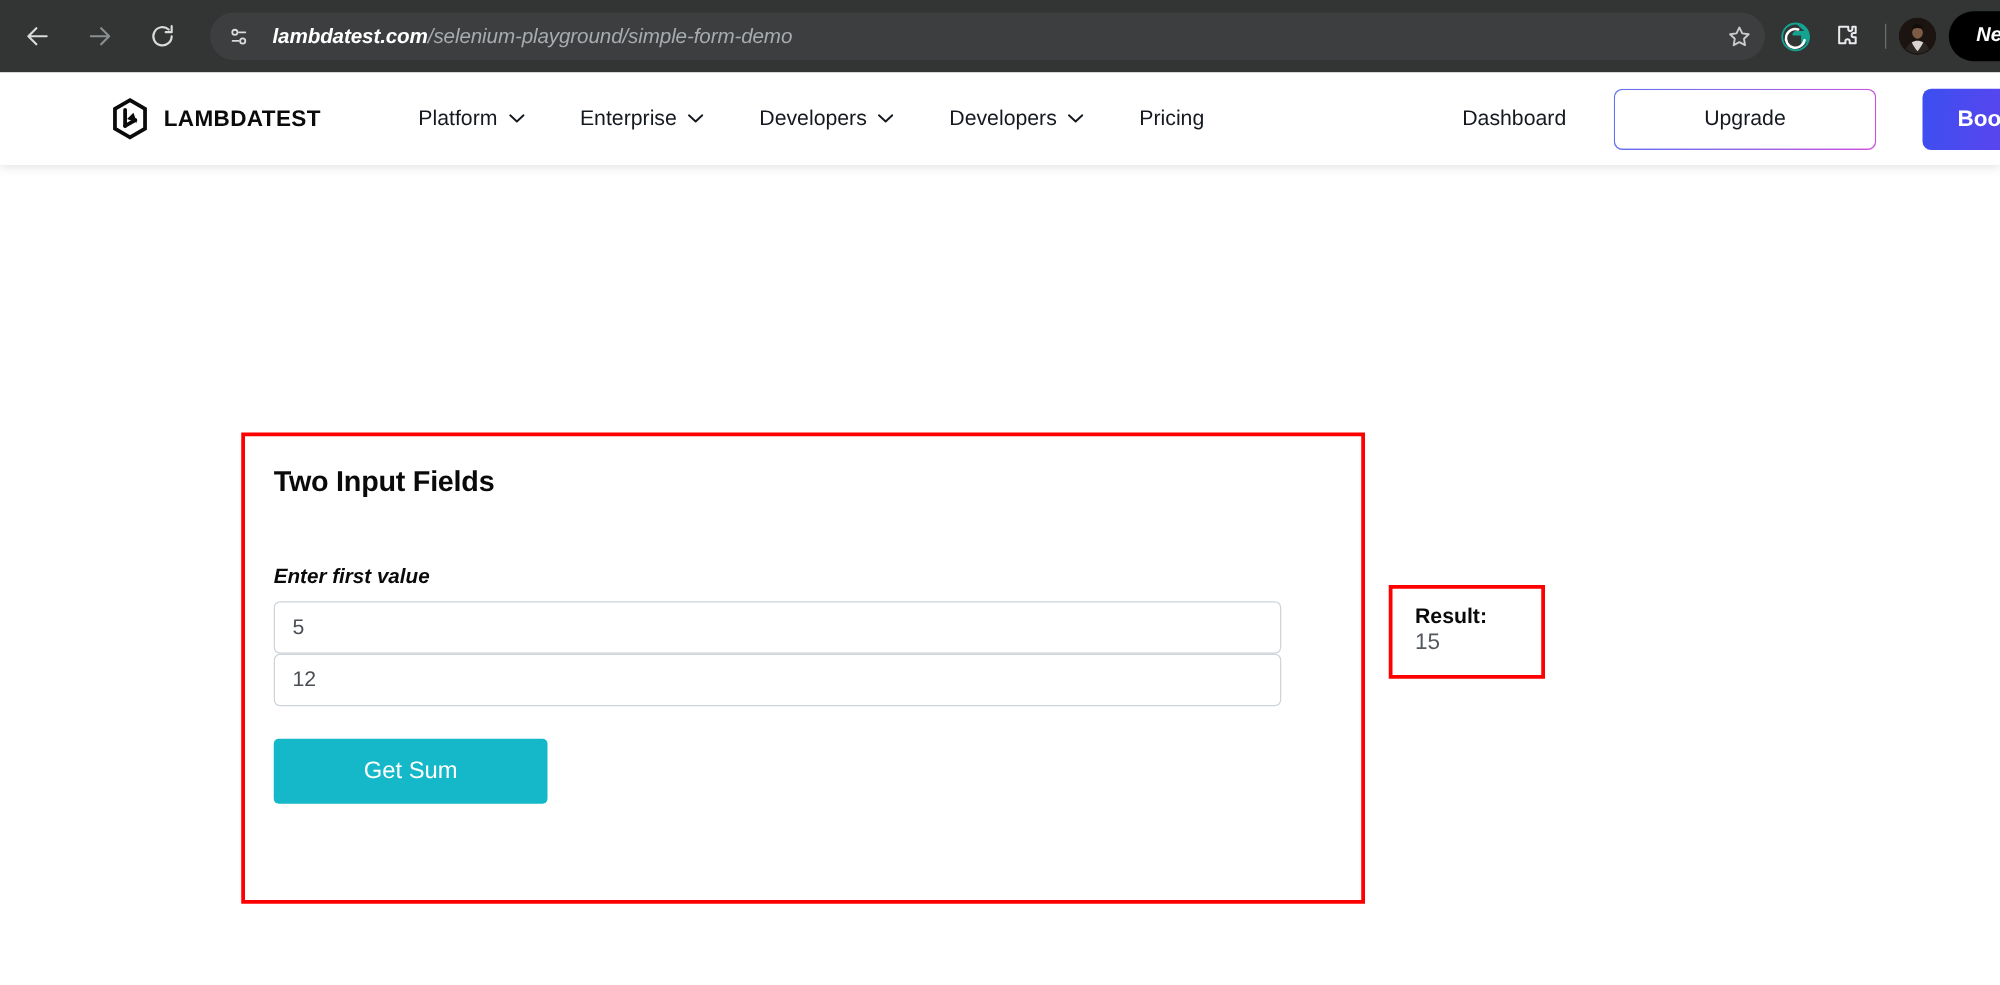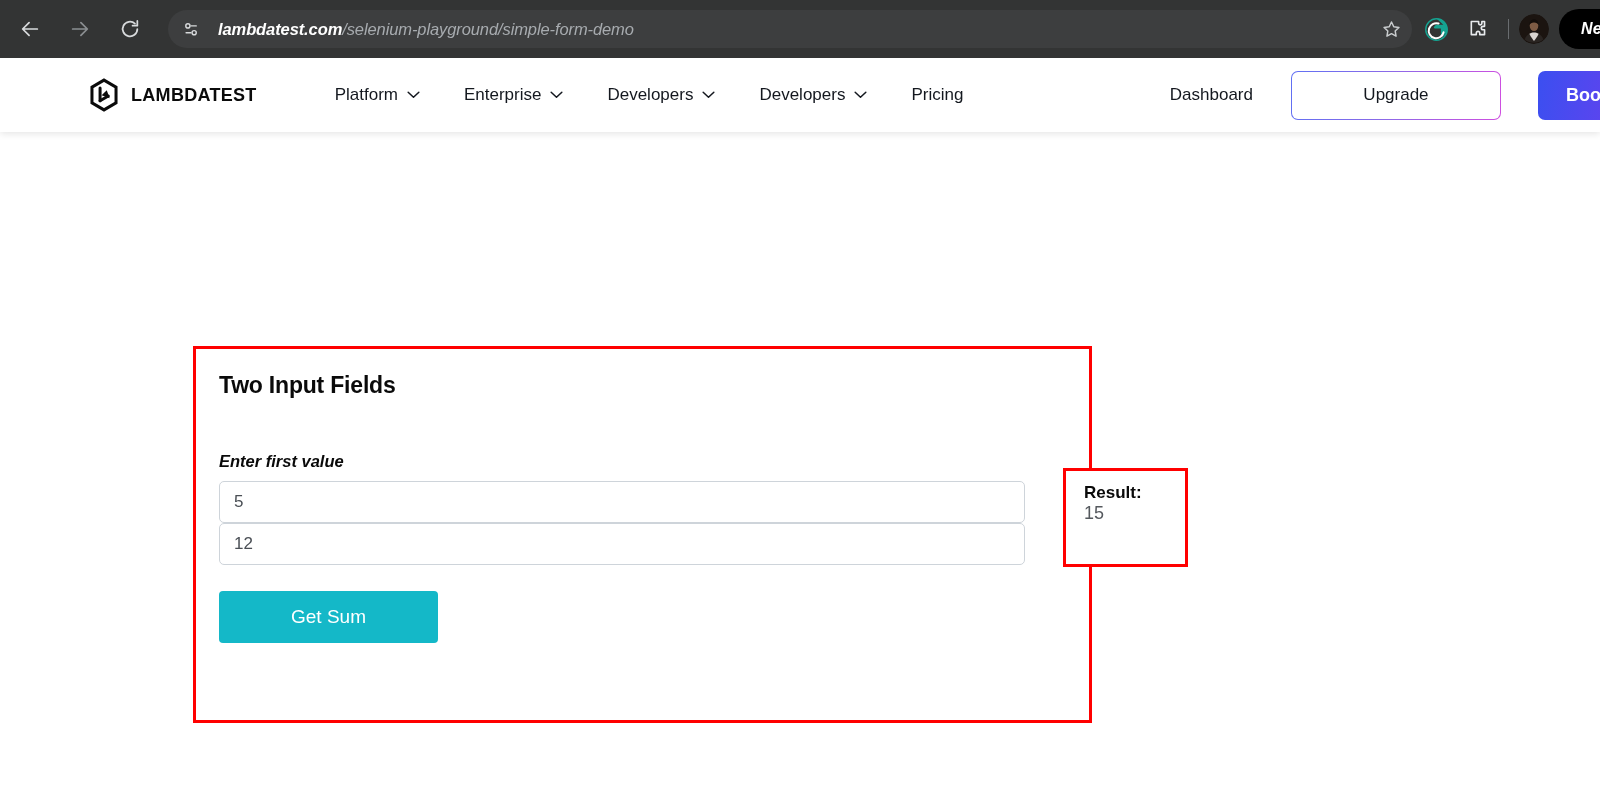--- a/index.html
+++ b/index.html
@@ -238,22 +238,22 @@
     border: none;
     border-radius: 4px;
     color: #ffffff;
     font-size: 19px;
     font-family: "Liberation Sans", sans-serif;
     display: flex; align-items: center; justify-content: center;
   }
 
   .result-box {
     position: absolute;
-    left: 1063px; top: 336px;
-    width: 125px; height: 99px;
+    left: 1111px; top: 336px;
+    width: 125px; height: 75px;
     border: 3px solid #ff0000;
     background: #ffffff;
     padding: 12px 0 0 18px;
   }
   .result-label { font-size: 17px; font-weight: 700; color: #0a0a0a; }
   .result-value { font-size: 18px; color: #55595e; }
 </style>
 </head>
 <body>
 

